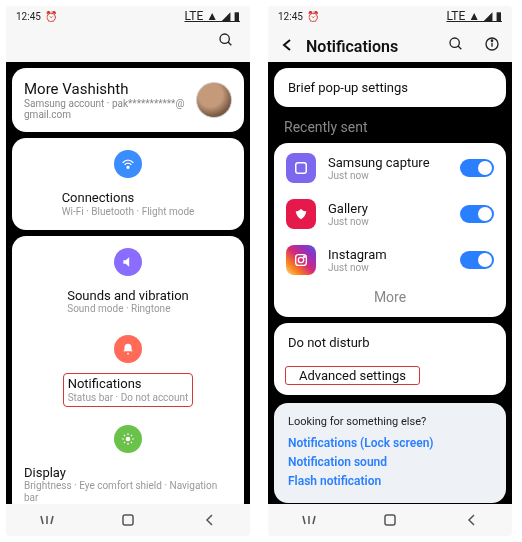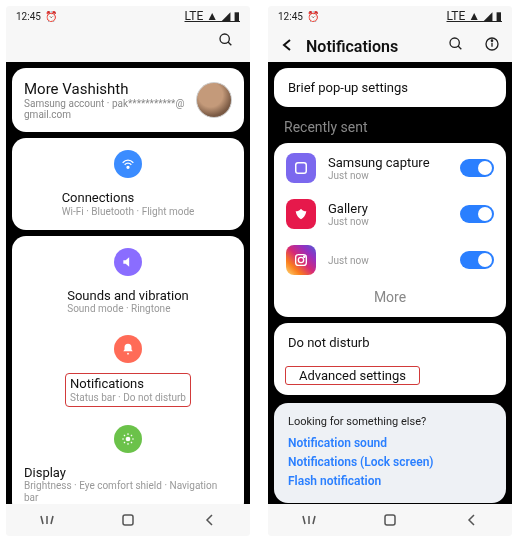--- a/index.html
+++ b/index.html
@@ -250,21 +250,21 @@
       <div class="list-item">
         <div class="icon-circle" style="background:#ff6b57">
           <svg width="14" height="14" viewBox="0 0 24 24" fill="#fff">
               <path d="M12 3a6 6 0 00-6 6v4l-2 3h16l-2-3V9a6 6 0 00-6-6z"></path>
               <circle cx="12" cy="20" r="1.5"></circle>
             </svg>
         </div>
         <div class="item-text">
           <div class="highlight-red">
             <div class="item-title">Notifications</div>
-            <div class="item-sub">Status bar · Do not disturb</div>
+            <div class="item-sub">Status bar · Do not account</div>
           </div>
         </div>
       </div>
 
       <div class="list-item">
         <div class="icon-circle" style="background:#6bc24a">
           <svg width="14" height="14" viewBox="0 0 24 24" fill="#fff">
               <circle cx="12" cy="12" r="4"></circle>
               <g stroke="#fff" stroke-width="2">
                 <line x1="12" y1="2" x2="12" y2="5"></line>
@@ -373,39 +373,40 @@
 
       <div class="app-row">
         <div class="app-icon" style="background:linear-gradient(45deg,#feda75,#fa7e1e,#d62976,#962fbf,#4f5bd5)">
           <svg width="16" height="16" viewBox="0 0 24 24" fill="none" stroke="#fff" stroke-width="2">
               <rect x="4" y="4" width="16" height="16" rx="4"></rect>
               <circle cx="12" cy="12" r="4"></circle>
               <circle cx="17" cy="7" r="1" fill="#fff"></circle>
             </svg>
         </div>
         <div class="app-text">
+          <div class="app-name">Instagram</div>
           <div class="app-sub">Just now</div>
         </div>
         <div class="toggle"></div>
       </div>
 
       <div class="more-row">More</div>
     </div>
 
     <div class="card" style="padding:0">
       <div class="plain-row">Do not disturb</div>
       <div class="plain-row" style="padding-top:4px;padding-bottom:10px">
         <span class="inline-highlight">Advanced settings</span>
       </div>
     </div>
 
     <div class="looking-card">
       <div class="looking-title">Looking for something else?</div>
+      <div class="looking-link">Notifications (Lock screen)</div>
       <div class="looking-link">Notification sound</div>
-      <div class="looking-link">Notifications (Lock screen)</div>
       <div class="looking-link">Flash notification</div>
     </div>
   </div>
 
   <div class="nav-bar">
     <div class="nav-btn">
         <svg width="16" height="12" viewBox="0 0 16 12" stroke="#555" stroke-width="1.5">
           <line x1="2" y1="2" x2="4" y2="10"></line>
           <line x1="8" y1="2" x2="8" y2="10"></line>
           <line x1="14" y1="2" x2="12" y2="10"></line>

